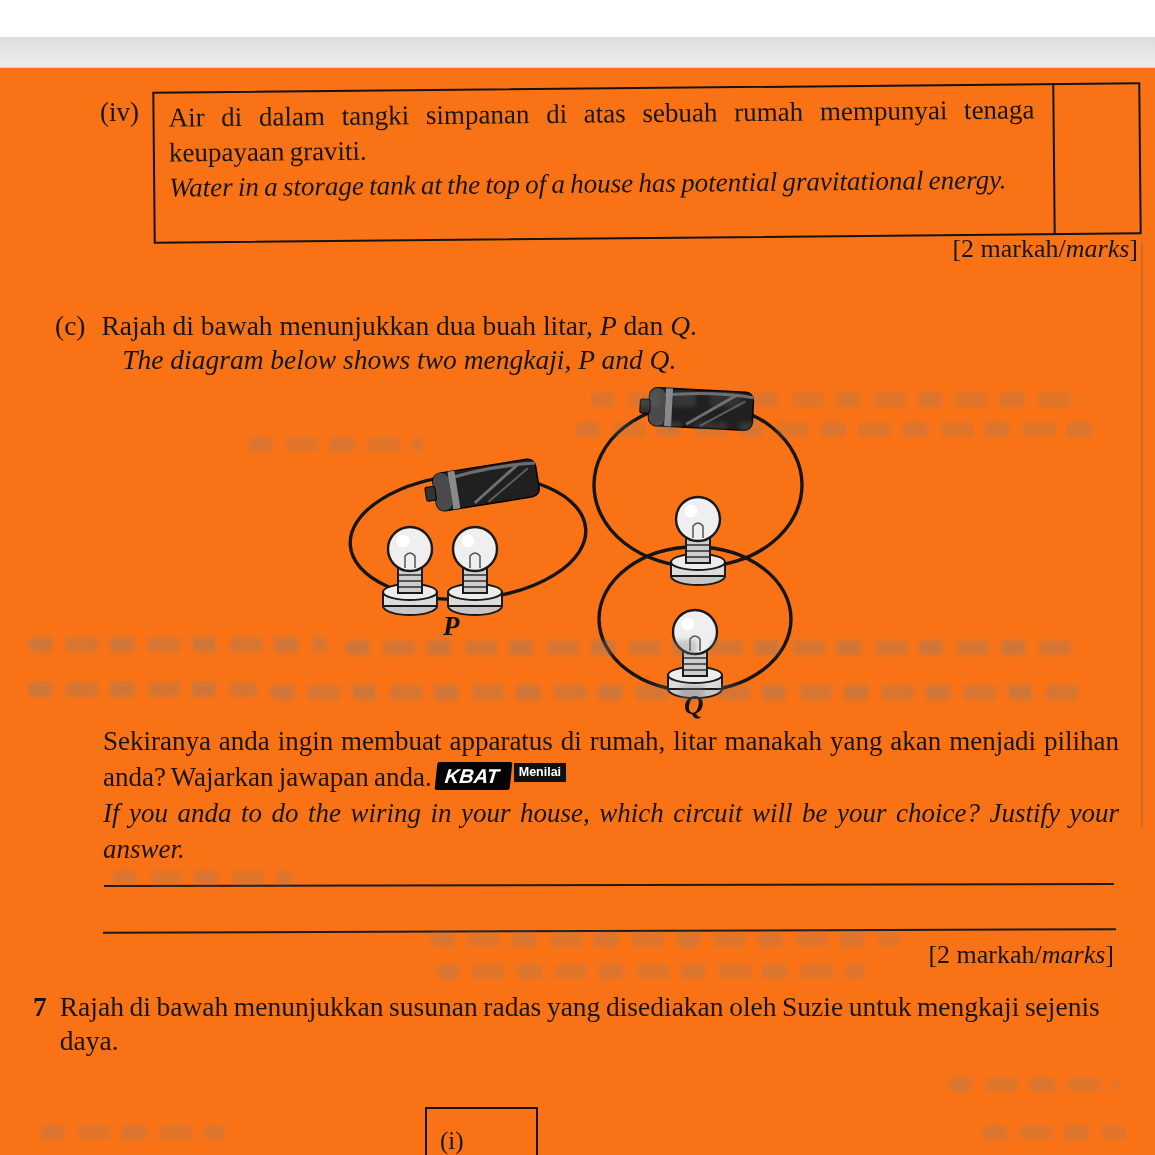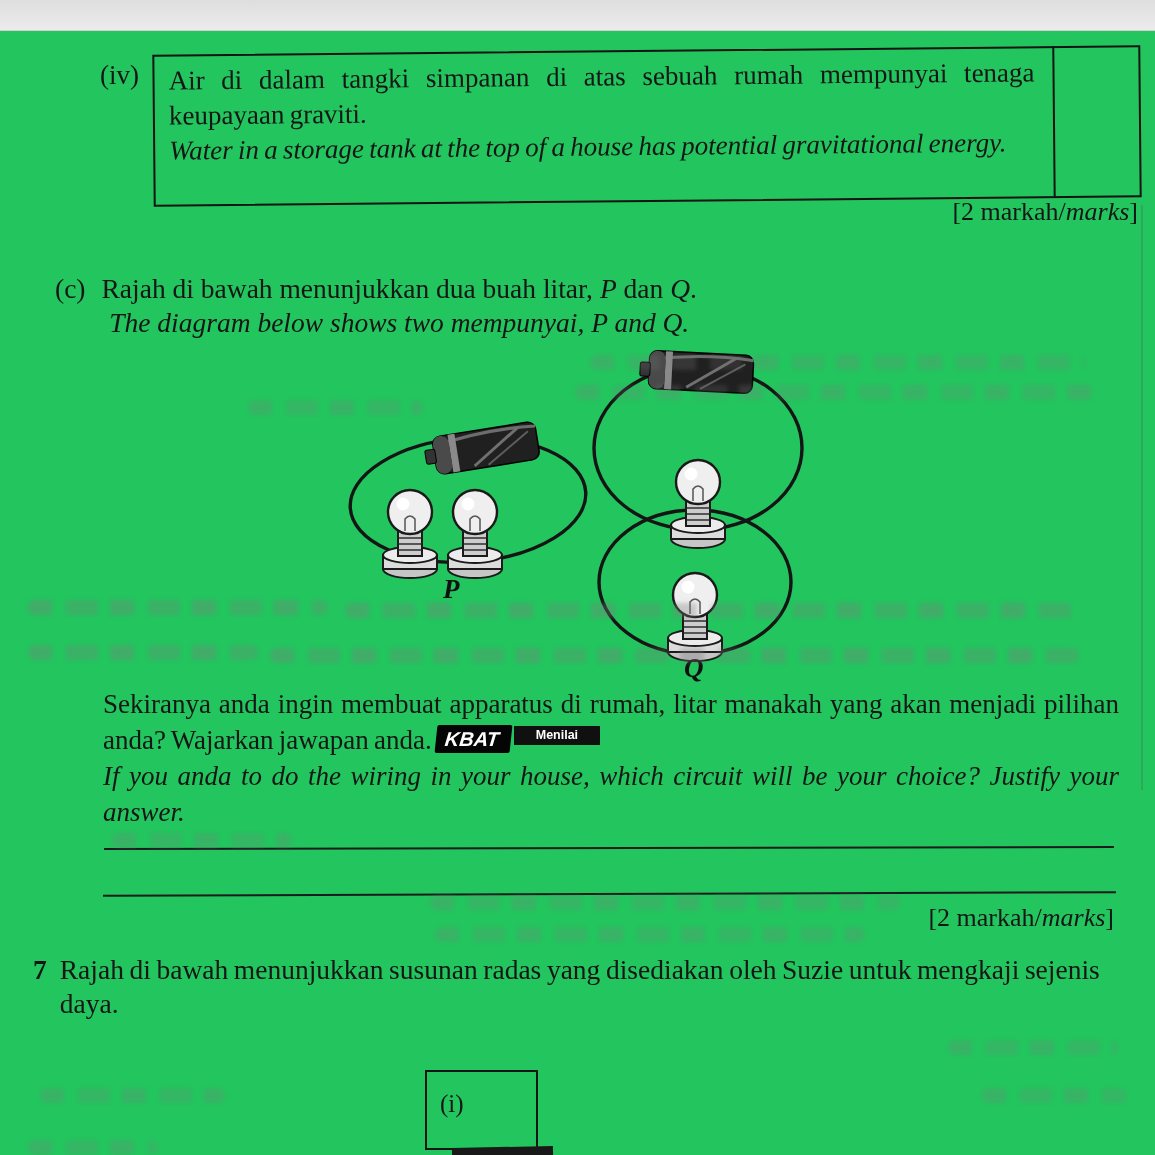--- a/index.html
+++ b/index.html
@@ -1,21 +1,21 @@
 <!DOCTYPE html>
 <html><head>
 <meta charset="utf-8">
 <style>
   * { margin:0; padding:0; box-sizing:border-box; }
   html,body { width:1155px; height:1155px; }
   body {
     position:relative; overflow:hidden; background:#ffffff;
     font-family:"Liberation Serif", serif; color:#161616;
   }
-  .page { position:absolute; inset:0; background:#22c55e; }
+  .page { position:absolute; inset:0; background:#f97316;margin-top:37px; }
   .topbar { position:absolute; left:0; top:0; width:1155px; height:31px;
     background:linear-gradient(#dedede,#ececec); border-bottom:1px solid #d2d2d2; }
 
   .italic { font-style:italic;text-align:center; }
   .just { text-align:justify; }
 
   
   .qiv-label { position:absolute; left:100px; top:60px; font-size:27px; }
   .qiv-box { position:absolute; left:153px; top:50px; width:988px; height:152px;
     border:2.5px solid #141414; transform:rotate(-0.55deg);
@@ -39,21 +39,21 @@
   
   .prompt { position:absolute; left:103px; top:686px; width:1016px;
     font-size:27px; line-height:36px; word-spacing:-1.5px; }
   .prompt p { margin:0; }
   .kbat { display:inline-block; background:#050505; color:#ffffff;
     font-family:"Liberation Sans", sans-serif; font-style:italic; font-weight:bold;
     font-size:20px; line-height:24px; padding:2px 12px 2px 9px;
     transform:skewX(-6deg); border-radius:2px; vertical-align:3px; margin-left:4px; }
   .skill { display:inline-block; background:#101010; color:#ffffff;
     font-family:"Liberation Sans", sans-serif; font-weight:bold; font-size:12.5px;
-    line-height:15px; padding:2px 22px; margin-left:3px; vertical-align:10px; }
+    line-height:15px; padding:2px 5px; margin-left:3px; vertical-align:10px; }
 
   .ansline { position:absolute; height:0; border-top:2.2px solid #1c1c1c; }
   .ansline.l1 { left:104px; top:847px; width:1010px; transform:rotate(-0.12deg); }
   .ansline.l2 { left:103px; top:893px; width:1013px; transform:rotate(-0.2deg); }
 
   
   .q7 { position:absolute; left:33px; top:953px; display:flex; gap:13px;
     font-size:27.5px; line-height:34px; }
   .q7-num { font-weight:bold; }
   .q7-text { width:1040px; word-spacing:-2px; }
@@ -86,21 +86,21 @@
     <p class="just">Air di dalam tangki simpanan di atas sebuah rumah mempunyai tenaga keupayaan graviti.</p>
     <p class="italic just">Water in a storage tank at the top of a house has potential gravitational energy.</p>
     <div class="qiv-divider"></div>
   </div>
   <div class="marks marks-iv"><span>[2 markah/</span><span class="italic">marks</span><span>]</span></div>
 
   <div class="qc">
     <span>(c)</span>
     <div class="qc-text">
       <p><span>Rajah di bawah menunjukkan dua buah litar, </span><span class="italic">P</span><span> dan </span><span class="italic">Q</span><span>.</span></p>
-      <p class="italic">The diagram below shows two mempunyai, P and Q.</p>
+      <p class="italic">The diagram below shows two mengkaji, P and Q.</p>
     </div>
   </div>
 
   <svg class="circuits" viewBox="0 0 505 355" xmlns="http://www.w3.org/2000/svg">
     <defs>
       <g id="battery">
         <rect x="-52" y="-19" width="104" height="38" rx="8" fill="#202020" stroke="#000" stroke-width="1.5"></rect>
         <path d="M -50 -10 q 52 -9 102 -4" stroke="#6d6d6d" stroke-width="3" fill="none"></path>
         <rect x="-36" y="-19" width="7" height="38" fill="#8a8a8a"></rect>
         <rect x="-52" y="-19" width="16" height="38" rx="8" fill="#4a4a4a"></rect>

